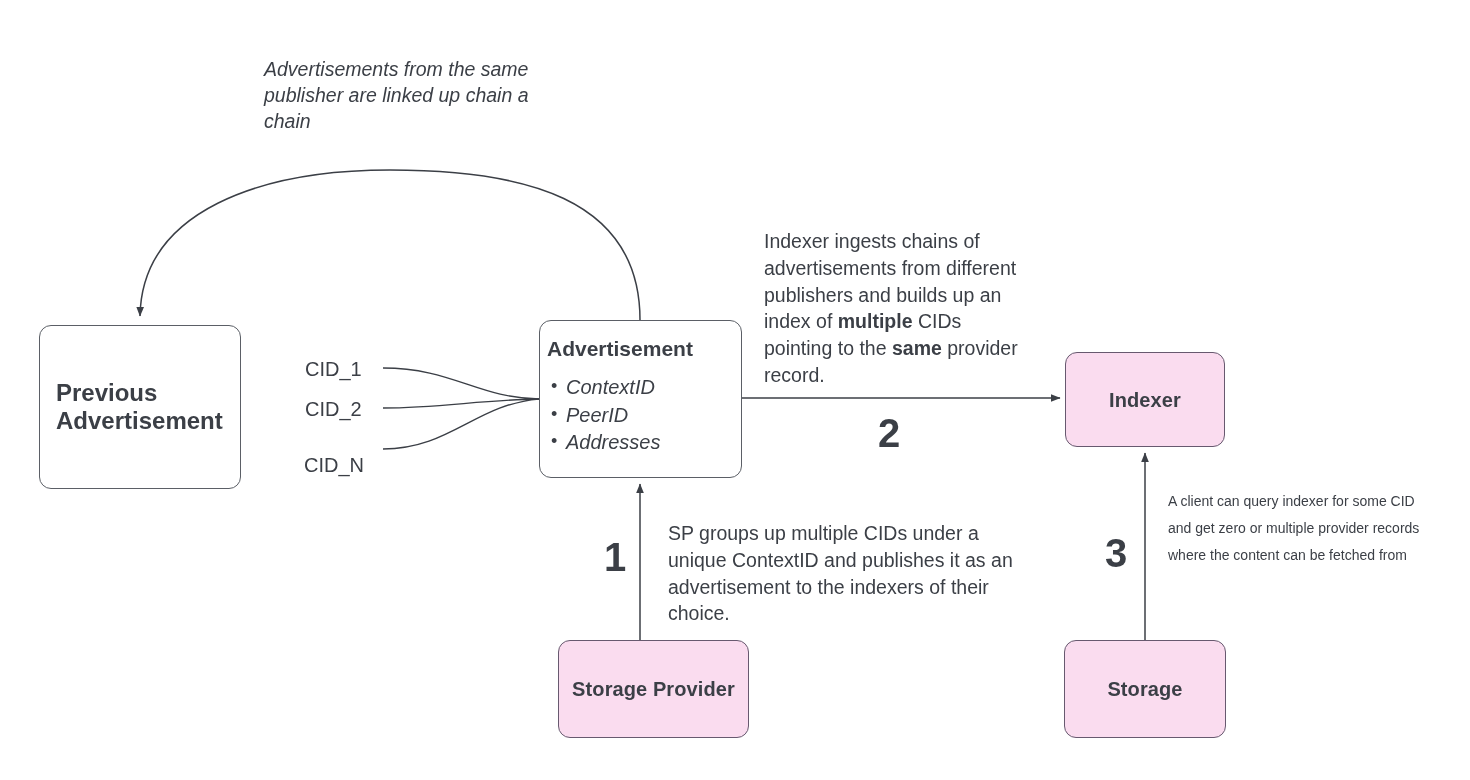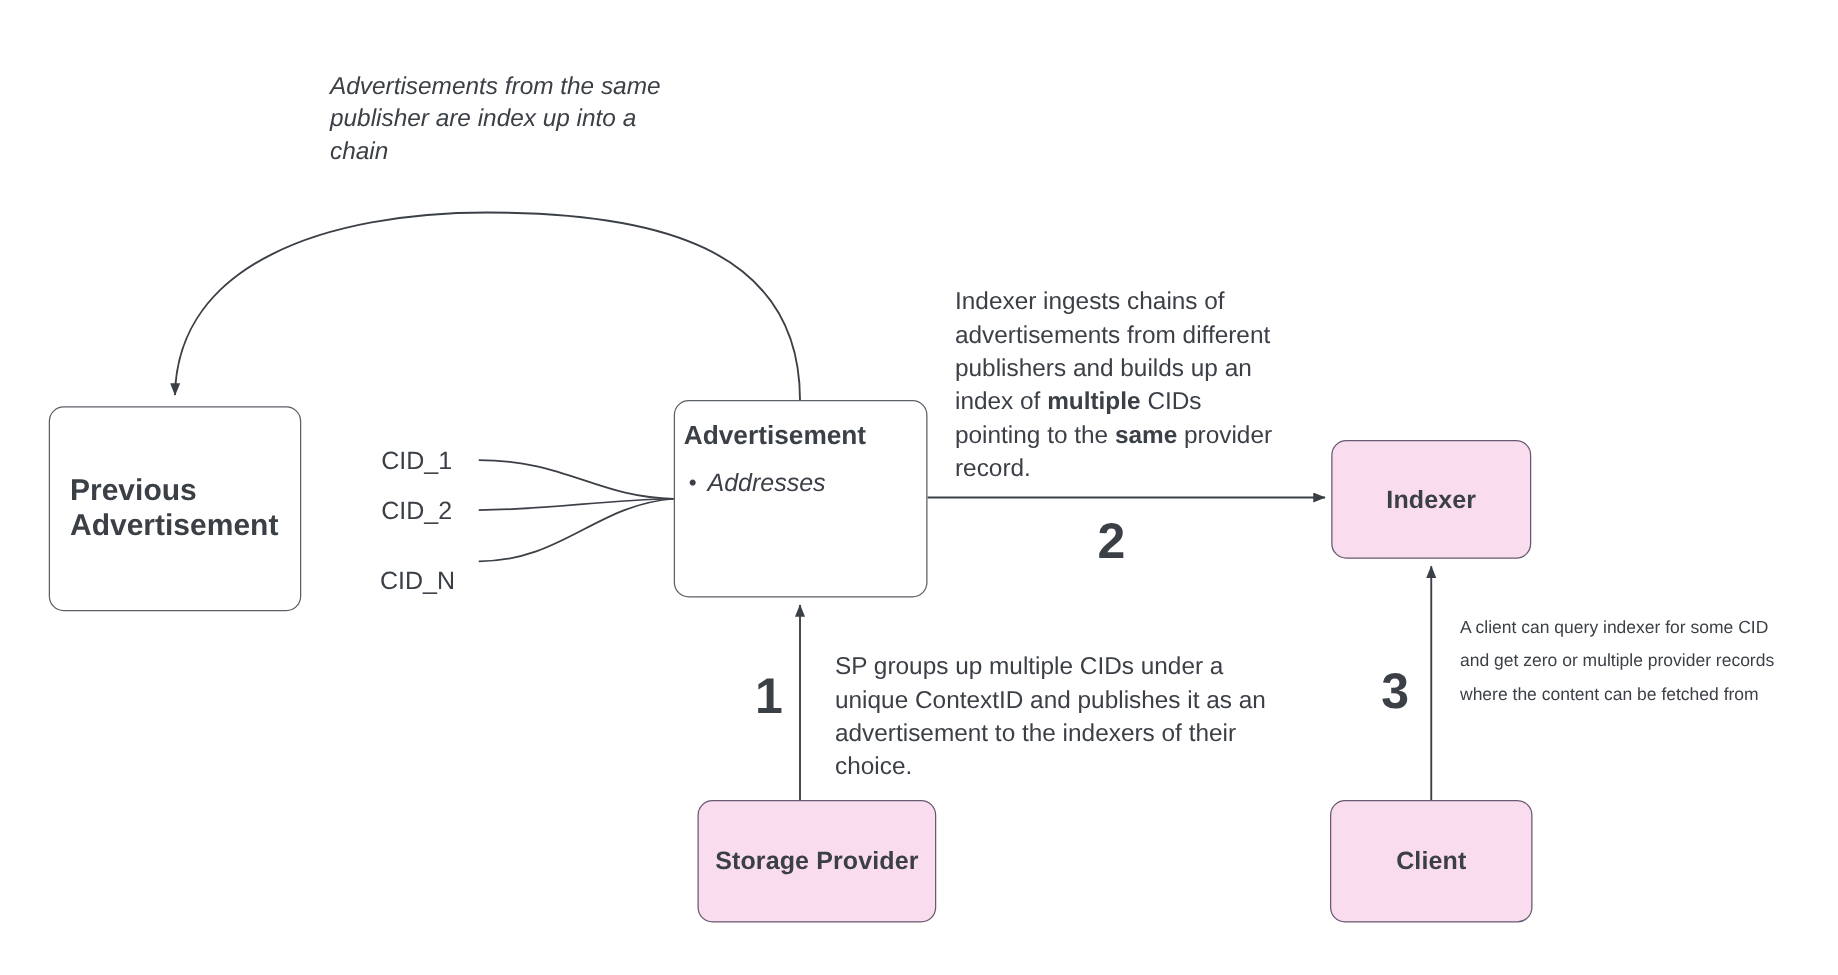--- a/index.html
+++ b/index.html
@@ -226,46 +226,48 @@
   </svg>
 
   <div class="node node-white" id="node-prev-ad">
     <div class="node-title">Previous
 Advertisement</div>
   </div>
 
   <div class="node node-white" id="node-ad">
     <div class="ad-title">Advertisement</div>
     <ul class="ad-list">
+      <li>ContextID</li>
+      <li>PeerID</li>
       <li>Addresses</li>
     </ul>
   </div>
 
   <div class="node node-pink" id="node-indexer">
     <div class="node-title">Indexer</div>
   </div>
 
   <div class="node node-pink" id="node-sp">
     <div class="node-title">Storage
 Provider</div>
   </div>
 
   <div class="node node-pink" id="node-client">
-    <div class="node-title">Client</div>
+    <div class="node-title">Storage</div>
   </div>
 
   <div class="cid-label" id="cid-1">CID_1</div>
   <div class="cid-label" id="cid-2">CID_2</div>
   <div class="cid-label" id="cid-n">CID_N</div>
 
   <div class="step-num" id="step-1">1</div>
   <div class="step-num" id="step-2">2</div>
   <div class="step-num" id="step-3">3</div>
 
-  <div class="free-text" id="note-chain">Advertisements from the same publisher are index up into a chain</div>
+  <div class="free-text" id="note-chain">Advertisements from the same publisher are linked up chain a chain</div>
 
   <div class="free-text" id="note-indexer"><span>Indexer ingests chains of advertisements from different publishers and builds up an index of </span><b>multiple</b><span> CIDs pointing to the </span><b>same</b><span> provider record.</span></div>
 
   <div class="free-text" id="note-sp">SP groups up multiple CIDs under a unique ContextID and publishes it as an advertisement to the indexers of their choice.</div>
 
   <div class="free-text" id="note-client">A client can query indexer for some CID and get zero or multiple provider records where the content can be fetched from</div>
 
 </div>
 
 </body></html>

